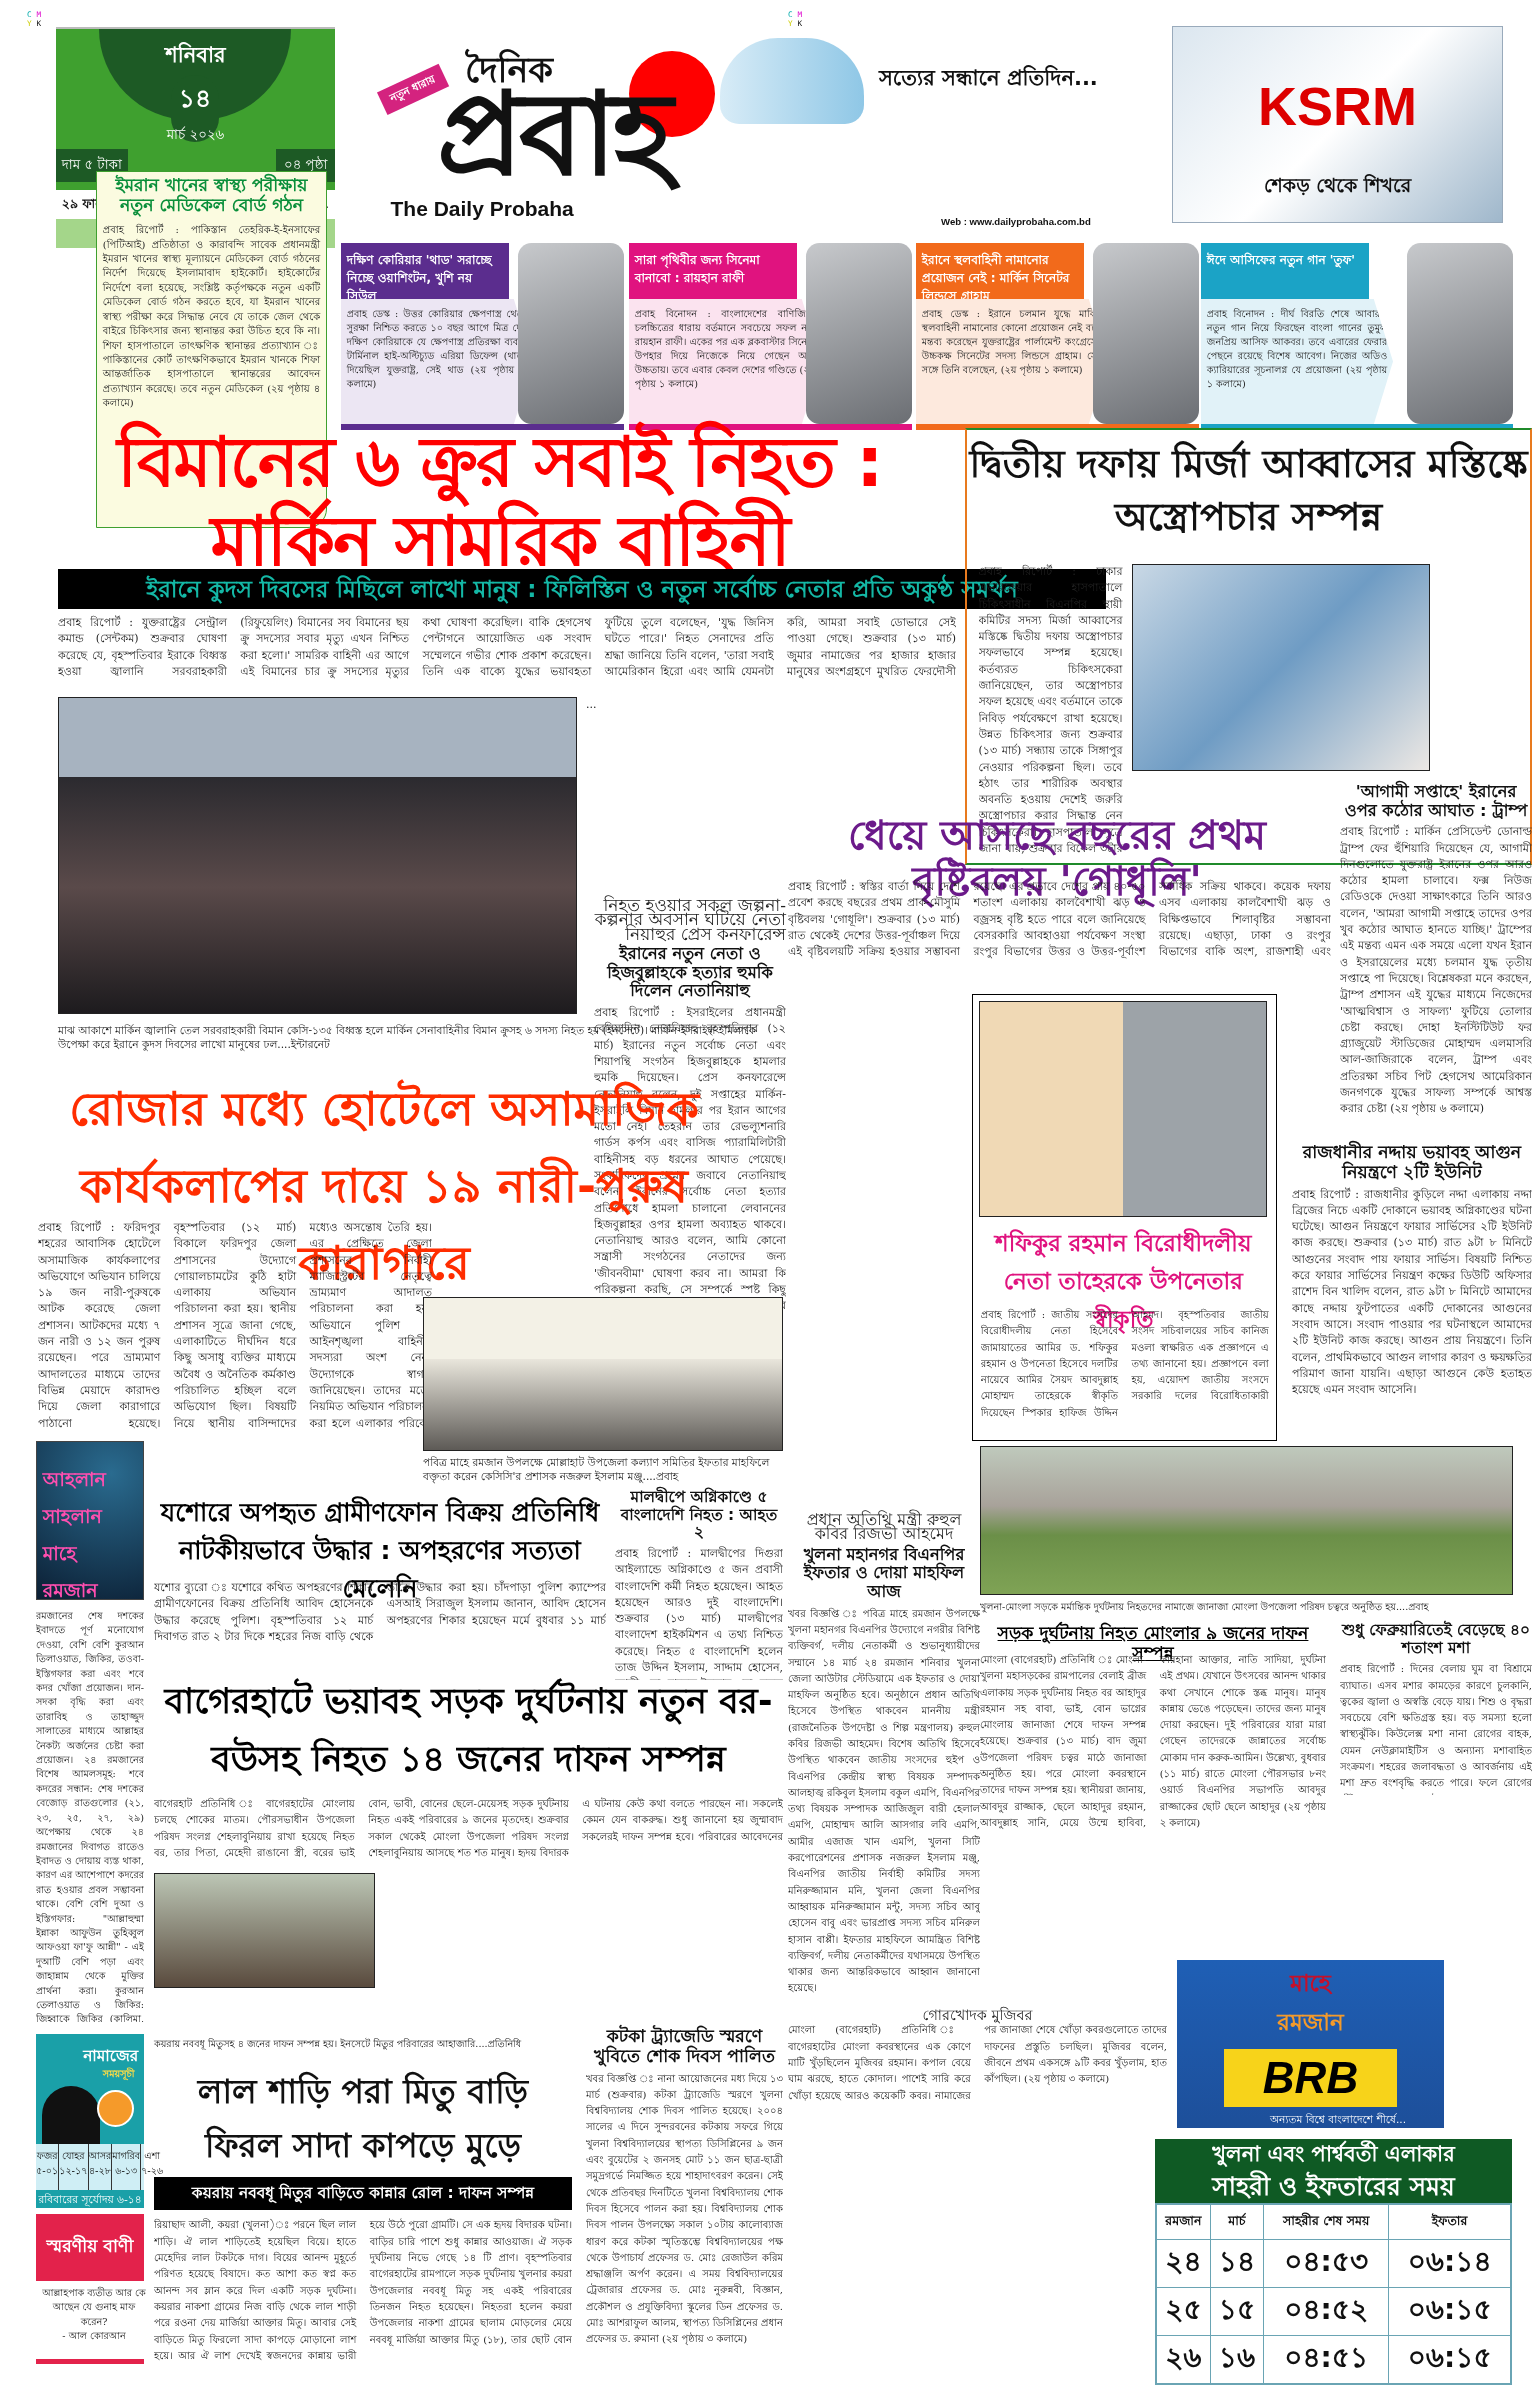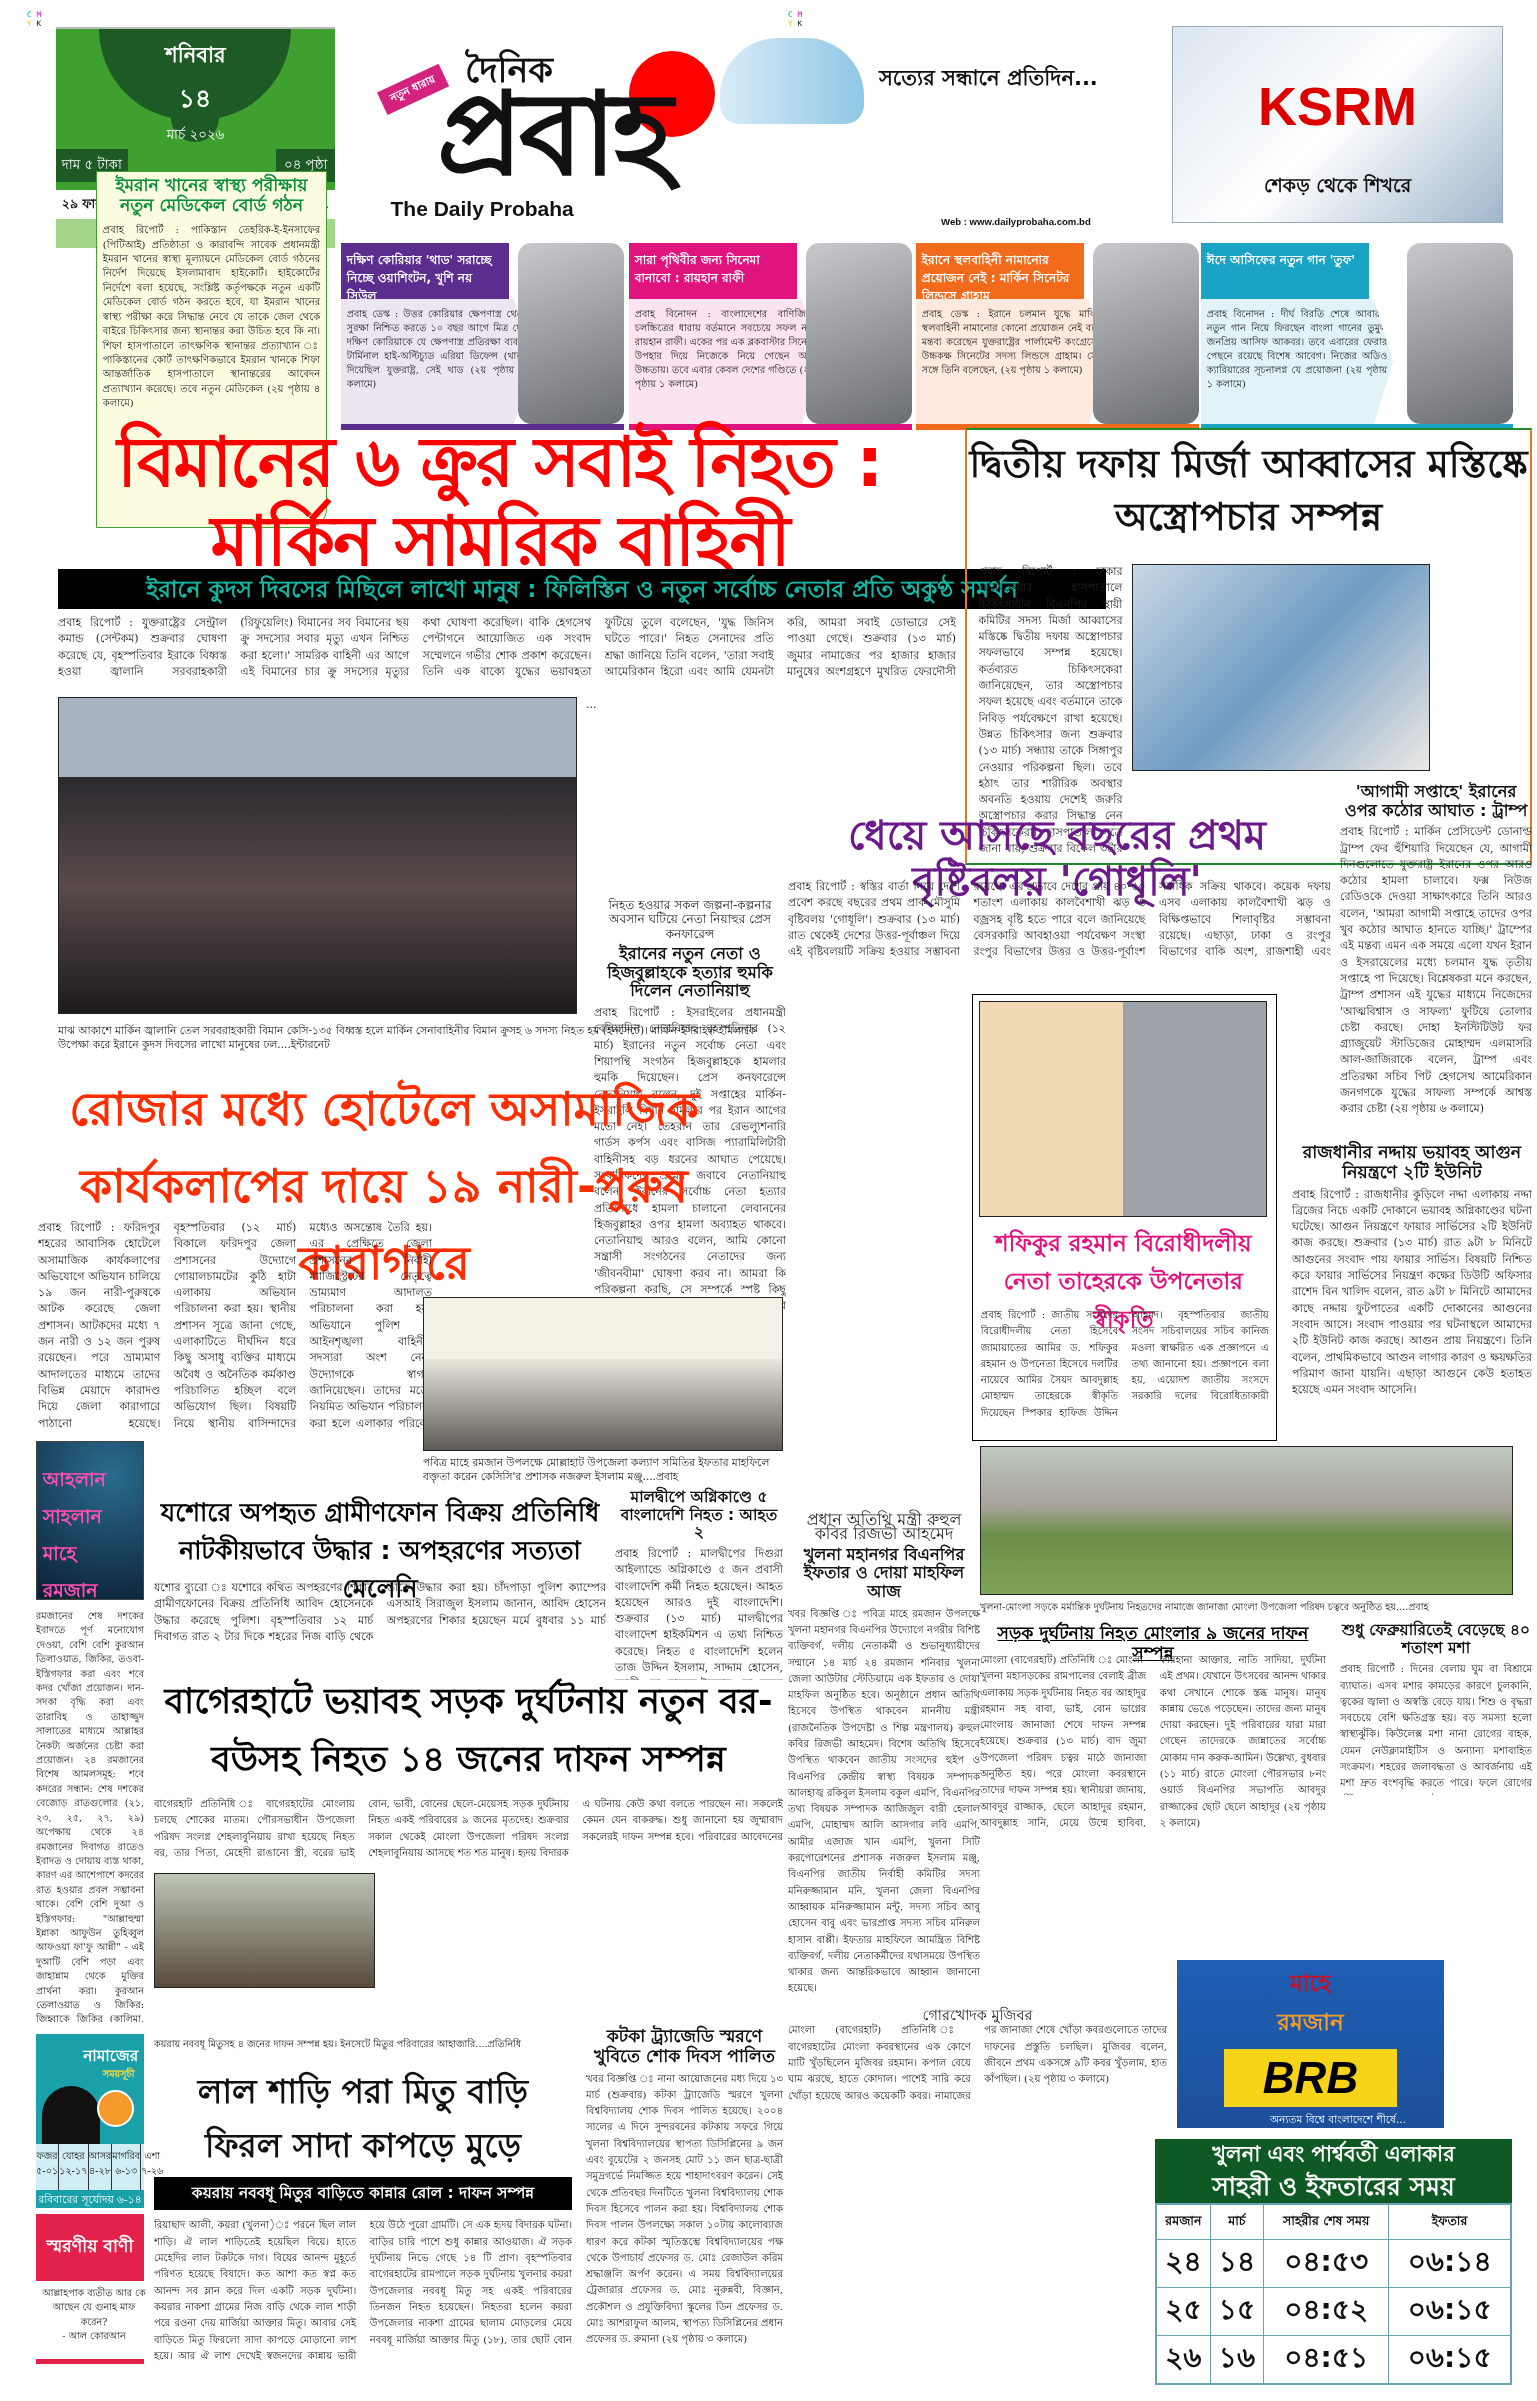--- a/index.html
+++ b/index.html
@@ -145,21 +145,21 @@
 </div>
 
 <div class="abs hl mainhl">বিমানের ৬ ক্রুর সবাই নিহত : মার্কিন সামরিক বাহিনী</div>
 <div class="abs hl subhl">ইরানে কুদস দিবসের মিছিলে লাখো মানুষ : ফিলিস্তিন ও নতুন সর্বোচ্চ নেতার প্রতি অকুণ্ঠ সমর্থন</div>
 <div class="abs body-text cols5" style="left:58px;top:615px;width:898px;height:77px;overflow:hidden">প্রবাহ রিপোর্ট : যুক্তরাষ্ট্রের সেন্ট্রাল কমান্ড (সেন্টকম) শুক্রবার ঘোষণা করেছে যে, বৃহস্পতিবার ইরাকে বিধ্বস্ত হওয়া জ্বালানি সরবরাহকারী (রিফুয়েলিং) বিমানের সব বিমানের ছয় ক্রু সদস্যের সবার মৃত্যু এখন নিশ্চিত করা হলো।' সামরিক বাহিনী এর আগে এই বিমানের চার ক্রু সদস্যের মৃত্যুর কথা ঘোষণা করেছিল। বাকি হেগসেথ পেন্টাগনে আয়োজিত এক সংবাদ সম্মেলনে গভীর শোক প্রকাশ করেছেন। তিনি এক বাক্যে যুদ্ধের ভয়াবহতা ফুটিয়ে তুলে বলেছেন, 'যুদ্ধ জিনিস ঘটতে পারে।' নিহত সেনাদের প্রতি শ্রদ্ধা জানিয়ে তিনি বলেন, 'তারা সবাই আমেরিকান হিরো এবং আমি যেমনটা করি, আমরা সবাই ডোভারে সেই পাওয়া গেছে। শুক্রবার (১৩ মার্চ) জুমার নামাজের পর হাজার হাজার মানুষের অংশগ্রহণে মুখরিত ফেরদৌসী চত্বরে এই বিস্ফোরণ ঘটে বলে জানিয়েছে ইরানের রাষ্ট্রীয় গণমাধ্যম। ইরানের রাজধানী তেহরানে ফিলিস্তিনিদের সঙ্গে সংহতি জানিয়ে আয়োজিত বার্ষিক আল-কুদস দিবসের মিছিলে ভয়াবহ বিস্ফোরণের ঘটনা ঘটেছে। এতে প্রাথমিকভাবে এক নারীর নিহতের খবর</div>
 <div class="abs photo" style="left:58px;top:697px;width:519px;height:317px;background:linear-gradient(180deg,#a7b3c0 0,#a7b3c0 25%,#2b2a2f 25%,#5a4a4a 60%,#1d1b1e)"></div>
 <div class="abs body-text" style="left:586px;top:697px;width:192px;height:125px;overflow:hidden">...</div>
 <div class="abs caption" style="left:58px;top:1023px;width:721px">মাঝ আকাশে মার্কিন জ্বালানি তেল সরবরাহকারী বিমান কেসি-১৩৫ বিধ্বস্ত হলে মার্কিন সেনাবাহিনীর বিমান ক্রুসহ ৬ সদস্য নিহত হয় (ইনসেটে)। মার্কিন-ইসরাইল হামলাকে উপেক্ষা করে ইরানে কুদস দিবসের লাখো মানুষের ঢল....ইন্টারনেট</div>
 
 <div class="abs" style="left:594px;top:898px;width:192px">
-  <div class="caption" style="text-align:center;font-size:12px">নিহত হওয়ার সকল জল্পনা-কল্পনার অবসান ঘটিয়ে নেতা নিয়াহুর প্রেস কনফারেন্স</div>
+  <div class="caption" style="text-align:right;font-size:17px">নিহত হওয়ার সকল জল্পনা-কল্পনার অবসান ঘটিয়ে নেতা নিয়াহুর প্রেস কনফারেন্স</div>
   <div class="hl" style="font-size:16.3px;margin:3.8px 0">ইরানের নতুন নেতা ও হিজবুল্লাহকে হত্যার হুমকি দিলেন নেতানিয়াহু</div>
   <div class="body-text" style="height:322px;overflow:hidden">প্রবাহ রিপোর্ট : ইসরাইলের প্রধানমন্ত্রী বেনিয়ামিন নেতানিয়াহু বৃহস্পতিবার (১২ মার্চ) ইরানের নতুন সর্বোচ্চ নেতা এবং শিয়াপন্থি সংগঠন হিজবুল্লাহকে হামলার হুমকি দিয়েছেন। প্রেস কনফারেন্সে নেতানিয়াহু বলেন, দুই সপ্তাহের মার্কিন-ইসরাইলি বিমান হামলার পর ইরান আগের মতো নেই। তেহরান তার রেভল্যুশনারি গার্ডস কর্পস এবং বাসিজ প্যারামিলিটারী বাহিনীসহ বড় ধরনের আঘাত পেয়েছে। সংবাদিকদের প্রশ্নের জবাবে নেতানিয়াহু বলেন, ইরানের সর্বোচ্চ নেতা হত্যার প্রতিশোধে হামলা চালানো লেবাননের হিজবুল্লাহর ওপর হামলা অব্যাহত থাকবে। নেতানিয়াহু আরও বলেন, আমি কোনো সন্ত্রাসী সংগঠনের নেতাদের জন্য 'জীবনবীমা' ঘোষণা করব না। আমরা কি পরিকল্পনা করছি, সে সম্পর্কে স্পষ্ট কিছু জানাচ্ছি না। ইরান এবং হিজবুল্লাহ আর আগের মতো হুমকি নয়।</div>
 </div>
 
 <div class="abs mirza">
   <div class="hl h">দ্বিতীয় দফায় মির্জা আব্বাসের মস্তিষ্কে অস্ত্রোপচার সম্পন্ন</div>
   <div class="body-text" style="position:absolute;left:11.5px;top:134px;width:144px;height:293px;overflow:hidden">প্রবাহ রিপোর্ট : ঢাকার এভারকেয়ার হাসপাতালে চিকিৎসাধীন বিএনপির স্থায়ী কমিটির সদস্য মির্জা আব্বাসের মস্তিষ্কে দ্বিতীয় দফায় অস্ত্রোপচার সফলভাবে সম্পন্ন হয়েছে। কর্তব্যরত চিকিৎসকেরা জানিয়েছেন, তার অস্ত্রোপচার সফল হয়েছে এবং বর্তমানে তাকে নিবিড় পর্যবেক্ষণে রাখা হয়েছে। উন্নত চিকিৎসার জন্য শুক্রবার (১৩ মার্চ) সন্ধ্যায় তাকে সিঙ্গাপুর নেওয়ার পরিকল্পনা ছিল। তবে হঠাৎ তার শারীরিক অবস্থার অবনতি হওয়ায় দেশেই জরুরি অস্ত্রোপচার করার সিদ্ধান্ত নেন চিকিৎসকেরা। হাসপাতাল সূত্রে জানা যায়, শুক্রবার বিকেল ৩টার পর তাকে অপারেশন থিয়েটারে নেওয়া হয়। (২য় পৃষ্ঠায় ৫ কলামে)</div>
   <div class="photo" style="position:absolute;left:165px;top:134px;width:298px;height:207px;background:linear-gradient(135deg,#c9d8e5,#6f9cc4 50%,#ece8e4)"></div>
 </div>
 

